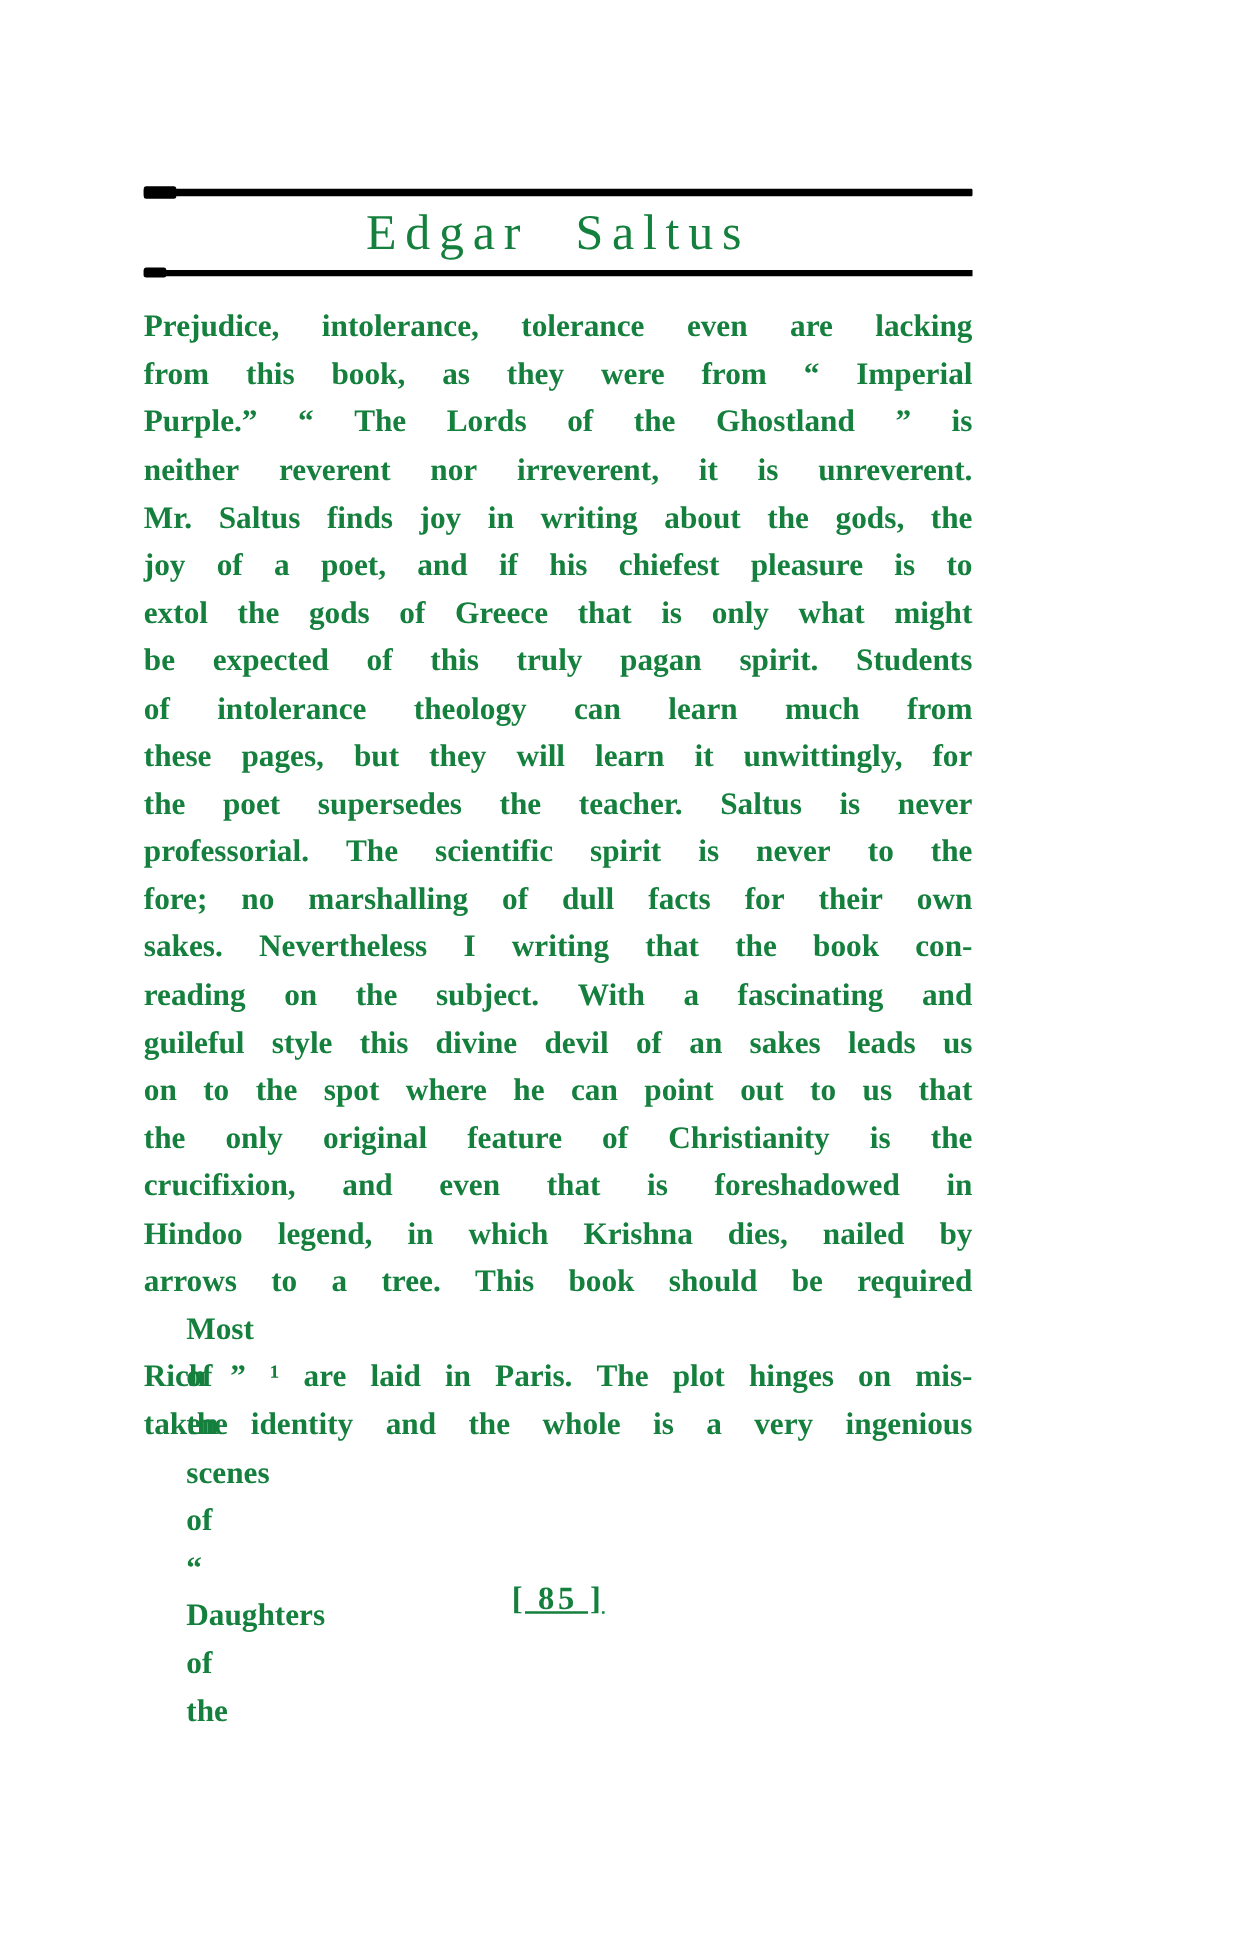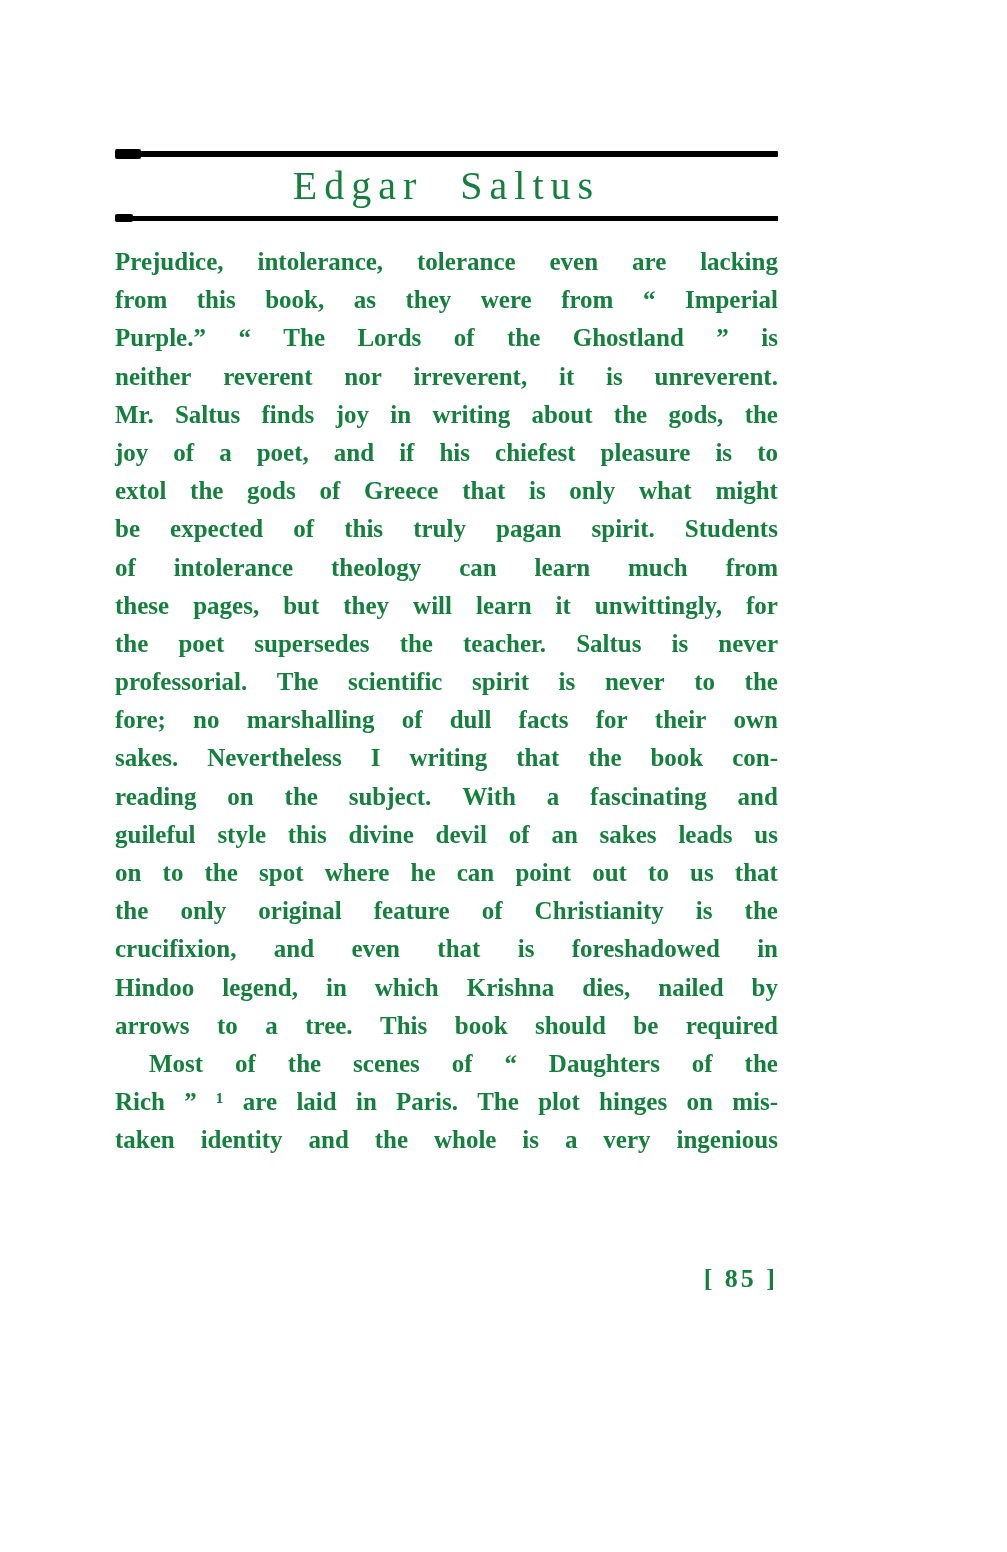--- a/index.html
+++ b/index.html
@@ -27,31 +27,31 @@
   .body-text{
     position:absolute;top:243px;left:0;width:663px;
     font-size:25px;font-weight:bold;
   }
   .line{
     display:flex;justify-content:space-between;
     height:38.2px;line-height:38.2px;
     white-space:nowrap;
   }
   .line.flush{display:block;}
-  .line.indent{padding-left:34px;}
+  .line.indent{padding-left:34px;flex-direction:column;}
   .footnote{
     position:absolute;top:1240px;left:26px;
     font-size:19px;line-height:24px;font-weight:bold;
     letter-spacing:0.5px;
   }
   .fn-marker{font-size:13px;vertical-align:6px;margin-right:7px;}
   .folio{
     position:absolute;top:1264px;left:0;width:663px;
-    text-align:right;
-    font-size:26px;font-weight:bold;letter-spacing:3px;
+    text-align:center;
+    font-size:26px;font-weight:bold;letter-spacing:3px;text-decoration:underline;
   }
 </style>
 </head>
 <body>
 
 <div class="page">
   <div class="content">
     <div class="rule rule-top"></div>
     <div class="title">Edgar Saltus</div>
     <div class="rule rule-bottom"></div>

